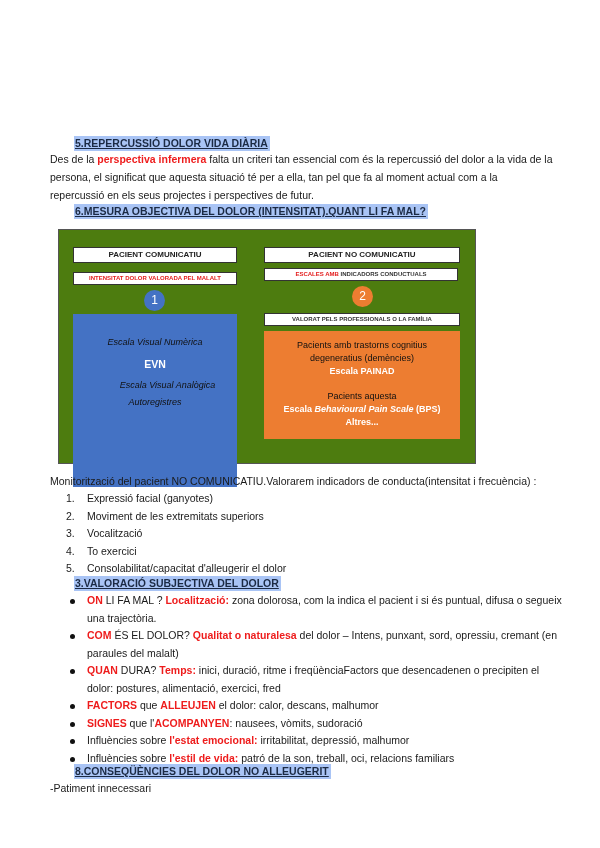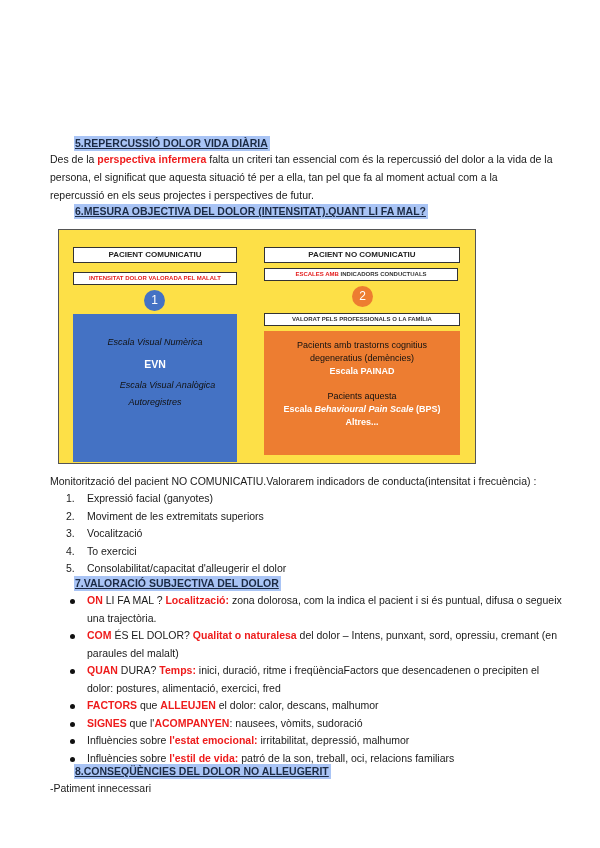--- a/index.html
+++ b/index.html
@@ -3,26 +3,26 @@
 <meta charset="utf-8">
 <style>
   * { box-sizing: border-box; margin: 0; padding: 0; }
   html, body { width: 600px; height: 848px; background: #ffffff; }
   body { position: relative; font-family: "Liberation Sans", sans-serif; color: #1a1a1a; font-size: 10.5px; overflow: hidden; }
   .page { position: absolute; left: 50px; top: 0; width: 520px; }
   .heading { position: absolute; left: 0; font-weight: bold; text-decoration: underline; background: #a9c4f5; color: #1b2a44; font-size: 10.5px; padding: 0 2px 0 1px; line-height: 15px; white-space: nowrap; margin-left: 24px; }
   .para { position: absolute; left: 0; width: 520px; line-height: 18px; font-size: 10.5px; }
   .red { color: #ee1c1c; font-weight: bold; }
 
-  .diagram { position: absolute; left: 8px; top: 229px; width: 418px; height: 235px; border: 1.5px solid #555; background: #fde047; }
+  .diagram { position: absolute; left: 8px; top: 229px; width: 418px; height: 235px; border: 1.5px solid #555; background: #4d7c0f; }
   .hdr-box { position: absolute; border: 1.5px solid #333; background: #fff; font-weight: bold; font-size: 8px; text-align: center; line-height: 13px; color: #222; }
   .sub-box { position: absolute; border: 1.2px solid #333; background: #fff; font-size: 6px; text-align: center; line-height: 10px; color: #333; font-weight: bold; }
   .circle { position: absolute; width: 21px; height: 21px; border-radius: 50%; color: #fff; font-size: 12px; text-align: center; line-height: 21px; }
-  .blue-box { position: absolute; left: 14px; top: 84px; width: 164px; height: 148px; background: #4472c4; text-align: center; color: #111; }
-  .orange-box { position: absolute; left: 205px; top: 101px; width: 196px; height: 124px; background: #ed7d31; text-align: center; color: #111; }
+  .blue-box { position: absolute; left: 14px; top: 84px; width: 164px; height: 173px; background: #4472c4; text-align: center; color: #111; }
+  .orange-box { position: absolute; left: 205px; top: 101px; width: 196px; height: 108px; background: #ed7d31; text-align: center; color: #111; }
   .bl { display: block; font-size: 9px; line-height: 13px; }
   .it { font-style: italic; }
   .wb { color: #fff; font-weight: bold; font-size: 10.5px; }
 
   .list { position: absolute; left: 0; width: 520px; }
   .li { position: relative; line-height: 17.5px; font-size: 10.5px; }
   .num { position: absolute; left: 16px; }
   .bullet { position: absolute; left: 20px; top: 7px; width: 5px; height: 5px; border-radius: 50%; background: #111; }
   .litext { display: block; padding-left: 37px; }
 </style>
@@ -83,21 +83,21 @@
     <div class="li">
         <span class="num">4.</span>
         <span class="litext">To exercici</span>
       </div>
     <div class="li">
         <span class="num">5.</span>
         <span class="litext">Consolabilitat/capacitat d'alleugerir el dolor</span>
       </div>
   </div>
 
-  <div class="heading" style="top:576px;">7.VALORACIÓ SUBJECTIVA DEL DOLOR</div>
+  <div class="heading" style="top:576px;">3.VALORACIÓ SUBJECTIVA DEL DOLOR</div>
   <div class="list" style="top:592px;">
     <div class="li">
       <span class="bullet"></span>
       <span class="litext"><span class="red">ON</span><span> LI FA MAL ? </span><span class="red">Localització:</span><span> zona dolorosa, com la indica el pacient i si és puntual, difusa o segueix</span></span>
       <span class="litext">una trajectòria.</span>
     </div>
     <div class="li">
       <span class="bullet"></span>
       <span class="litext"><span class="red">COM</span><span> ÉS EL DOLOR? </span><span class="red">Qualitat o naturalesa</span><span> del dolor – Intens, punxant, sord, opressiu, cremant (en</span></span>
       <span class="litext">paraules del malalt)</span>

